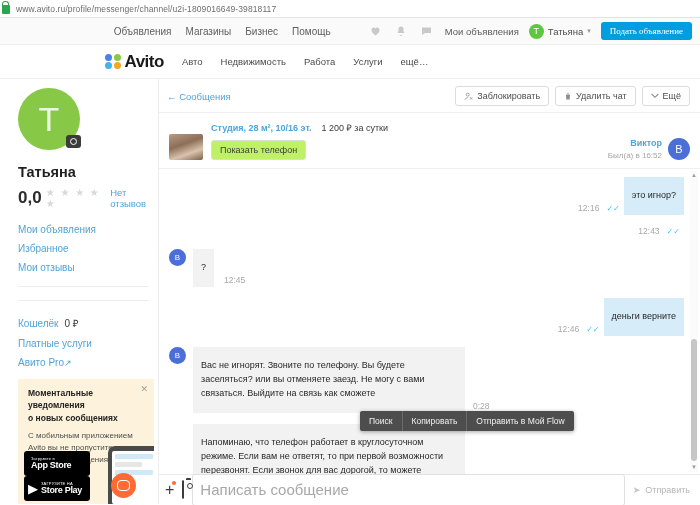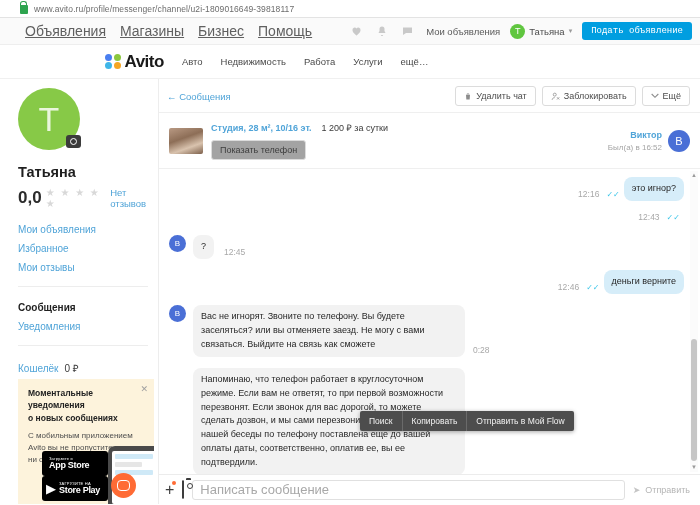--- a/index.html
+++ b/index.html
@@ -11,21 +11,21 @@
   }
   body { position: relative; }
 
   
   .urlbar {
     height: 18px;
     background: #fff;
     border-bottom: 1px solid #e3e3e3;
     display: flex;
     align-items: center;
-    padding-left: 20px;
+    padding-left: 2px;
     gap: 6px;
   }
   .lock {
     width: 8px; height: 9px;
     position: relative;
     background: #2ea44f;
     border-radius: 1px;
     margin-top: 2px;
   }
   .lock:before {
@@ -49,38 +49,38 @@
     background: #fafafa;
     border-bottom: 1px solid #eeeeee;
     display: flex;
     align-items: center;
     padding-right: 8px;
     justify-content: flex-end;
     gap: 0px;
   }
   .topnav .links { display: flex; gap: 14px; margin-right: 38px; }
   .topnav .links span {
-    font-size: 14px; color: #606060; cursor: pointer; text-decoration: underline;
+    font-size: 10px; color: #606060; cursor: pointer;
   }
   .topnav .icons { display: flex; gap: 13px; align-items: center; margin-right: 12px; }
   .topnav .icons svg { display: block; }
   .mylist { font-size: 9.5px; color: #5a5a5a; margin-right: 10px; white-space: nowrap; }
   .userchip { display: flex; align-items: center; gap: 4px; margin-right: 10px; }
   .useravatar {
     width: 15px; height: 15px; border-radius: 50%;
     background: #60c63f; color: #fff;
     font-size: 9px; display: flex; align-items: center; justify-content: center;
   }
   .username { font-size: 9.5px; color: #4d4d4d; white-space: nowrap; }
   .caret { font-size: 7px; color: #9a9a9a; }
   .btn-blue {
     background: #009ee0; color: #fff; border: none;
     font-size: 9px; padding: 4px 9px; border-radius: 3px;
     cursor: pointer; white-space: nowrap;
-    font-family: Liberation Mono, monospace;
+    font-family: Liberation Serif, serif;
   }
 
   
   .mainhead {
     height: 34px;
     background: #fff;
     border-bottom: 1px solid #f0f0f0;
     display: flex;
     align-items: center;
     padding-left: 105px;
@@ -155,21 +155,21 @@
   }
   .promo-title {
     font-size: 8.5px; font-weight: bold; color: #222;
     padding: 8px 22px 0 10px; line-height: 1.45;
   }
   .promo-sub {
     font-size: 8px; color: #4e4e4e;
     padding: 6px 16px 0 10px; line-height: 1.5;
   }
   .badge-store {
-    position: absolute; left: 24px; width: 66px; height: 25px;
+    position: absolute; left: 6px; width: 66px; height: 25px;
     background: #000; border-radius: 3px;
     display: flex; align-items: center; gap: 3px; padding-left: 4px;
   }
   .badge-store.apple { bottom: 28px; }
   .badge-store.google { bottom: 3px; }
   .badge-store .glyph { font-size: 13px; color: #fff; line-height: 1; }
   .badge-txt { display: flex; flex-direction: column; line-height: 1; }
   .badge-txt .sm { font-size: 4px; color: #fff; letter-spacing: .2px; }
   .badge-txt .lg { font-size: 9px; color: #fff; font-weight: bold; letter-spacing: -.3px; }
   .phone-mock {
@@ -206,35 +206,35 @@
   .abtn {
     border: 1px solid #dcdcdc; background: #fff; border-radius: 3px;
     font-size: 9px; color: #4d4d4d; padding: 4px 8px;
     display: flex; align-items: center; gap: 4px; cursor: pointer;
     white-space: nowrap;
     font-family: "Liberation Sans", sans-serif;
   }
 
   
   .listing {
-    display: flex; align-items: center; gap: 8px;
+    display: flex; align-items: flex-end; gap: 8px;
     padding: 8px 10px 8px 10px;
     border-top: 1px solid #efefef; border-bottom: 1px solid #efefef;
     background: #fff;
   }
   .thumb {
     width: 34px; height: 26px; border-radius: 2px; flex: none;
     background: linear-gradient(160deg,#b99a84 0%,#8d6e57 40%,#d9c3ae 70%,#7c5f4a 100%);
   }
   .listing-main { flex: 1; }
   .listing-row1 { display: flex; align-items: baseline; gap: 10px; }
   .listing-title { font-size: 9px; color: #50a4d8; font-weight: bold; cursor: pointer; }
   .listing-price { font-size: 9px; color: #3b3b3b; }
   .showphone {
-    margin-top: 6px; border: 1px solid #dcdcdc; background: #a3a3a3;
+    margin-top: 6px; border: 1px solid #dcdcdc; background: #bef264;
     border-radius: 3px; font-size: 9px; color: #3d3d3d; padding: 4px 8px;
     cursor: pointer; font-family: "Liberation Sans", sans-serif;
   }
   .peer { text-align: right; display: flex; align-items: flex-start; gap: 6px; }
   .peer-txt { display: flex; flex-direction: column; align-items: flex-end; gap: 3px; }
   .peer-name { font-size: 9px; color: #50a4d8; font-weight: bold; cursor: pointer; }
   .peer-seen { font-size: 8px; color: #a5a5a5; }
   .peer-av {
     width: 22px; height: 22px; border-radius: 50%;
     background: #4a6fd6; color: #fff; font-size: 11px;
@@ -251,21 +251,21 @@
   .row.out { justify-content: flex-end; }
   .row.in { justify-content: flex-start; }
   .time {
     font-size: 8.5px; color: #a8a8a8; white-space: nowrap;
   }
   .time.out { margin-right: 5px; align-self: flex-end; margin-bottom: 2px; }
   .ticks { color: #3ac5e8; font-size: 8px; margin: 0 4px 0 2px; align-self: flex-end; margin-bottom: 2px;}
   .bubble {
     max-width: 272px;
     font-size: 9px; line-height: 1.55;
-    padding: 5px 8px; border-radius: 8px;
+    padding: 12px 8px; border-radius: 0;
     color: #272727;
   }
   .bubble.out { background: #d6edf9; }
   .bubble.in  { background: #f2f2f2; }
   .in-av {
     width: 17px; height: 17px; border-radius: 50%;
     background: #4a6fd6; color: #fff; font-size: 8px;
     display: flex; align-items: center; justify-content: center;
     flex: none; margin-right: 7px;
   }
@@ -324,22 +324,22 @@
   }
   .cam:before {
     content:""; position: absolute; top: -3px; left: 3px;
     width: 5px; height: 2px; background: #3d3d3d; border-radius: 1px 1px 0 0;
   }
   .cam:after {
     content:""; position: absolute; top: 2px; left: 4px;
     width: 4px; height: 4px; border-radius: 50%; border: 1.2px solid #3d3d3d;
   }
   .cinput {
-    flex: 1; height: 20px; border: 1px solid #e0e0e0; border-radius: 3px;
-    font-size: 13px; color: #333; padding: 0 7px;
+    flex: 1; height: 32px; border: 1px solid #e0e0e0; border-radius: 3px;
+    font-size: 15px; color: #333; padding: 0 7px;
     font-family: "Liberation Sans", sans-serif;
     outline: none;
   }
   .cinput::placeholder { color: #a8a8a8; }
   .sendbtn {
     display: flex; align-items: center; gap: 5px;
     font-size: 9px; color: #b5b5b5; cursor: pointer; white-space: nowrap;
   }
   .send-ico { font-size: 9px; color: #c5c5c5; }
 </style>
@@ -408,24 +408,20 @@
       <span class="stars">★ ★ ★ ★ ★</span>
       <span class="noreview">Нет отзывов</span>
     </div>
 
     <div class="sblock">
       <span class="slink">Мои объявления</span>
       <span class="slink">Избранное</span>
       <span class="slink">Мои отзывы</span>
     </div>
     <div class="sdiv"></div>
-    <div class="sblock">
-      <span class="slink bold">Сообщения</span>
-      <span class="slink">Уведомления</span>
-    </div>
     <div class="sdiv"></div>
     <div class="sblock">
       <span class="walletrow">
         <span class="slink">Кошелёк</span>
         <span class="walletval">0 ₽</span>
       </span>
       <span class="slink">Платные услуги</span>
       <span class="slink">
         <span>Авито Pro</span><span class="arrow-ne">↗</span>
       </span>
@@ -471,32 +467,32 @@
       </div>
     </div>
   </div>
 
   <div class="messenger">
 
     <div class="msg-top">
       <span class="backlink">← Сообщения</span>
       <div class="msg-actions">
         <button class="abtn">
-          <svg width="8" height="9" viewBox="0 0 24 24">
-              <path fill="#8c8c8c" d="M6 7h12l-1 14H7L6 7zm3-4h6l1 2H8l1-2z"></path>
-            </svg>
-          <span>Удалить чат</span>
-        </button>
-        <button class="abtn">
           <svg width="9" height="9" viewBox="0 0 24 24">
               <circle cx="10" cy="7" r="4" fill="none" stroke="#888" stroke-width="2"></circle>
               <path d="M3 21c0-4 3.5-6 7-6" fill="none" stroke="#888" stroke-width="2"></path>
               <path d="M16 14l6 6M22 14l-6 6" stroke="#888" stroke-width="2"></path>
             </svg>
           <span>Заблокировать</span>
+        </button>
+        <button class="abtn">
+          <svg width="8" height="9" viewBox="0 0 24 24">
+              <path fill="#8c8c8c" d="M6 7h12l-1 14H7L6 7zm3-4h6l1 2H8l1-2z"></path>
+            </svg>
+          <span>Удалить чат</span>
         </button>
         <button class="abtn">
           <svg width="8" height="6" viewBox="0 0 12 8">
               <path d="M1 1l5 5 5-5" fill="none" stroke="#8c8c8c" stroke-width="1.6"></path>
             </svg>
           <span>Ещё</span>
         </button>
       </div>
     </div>
 

